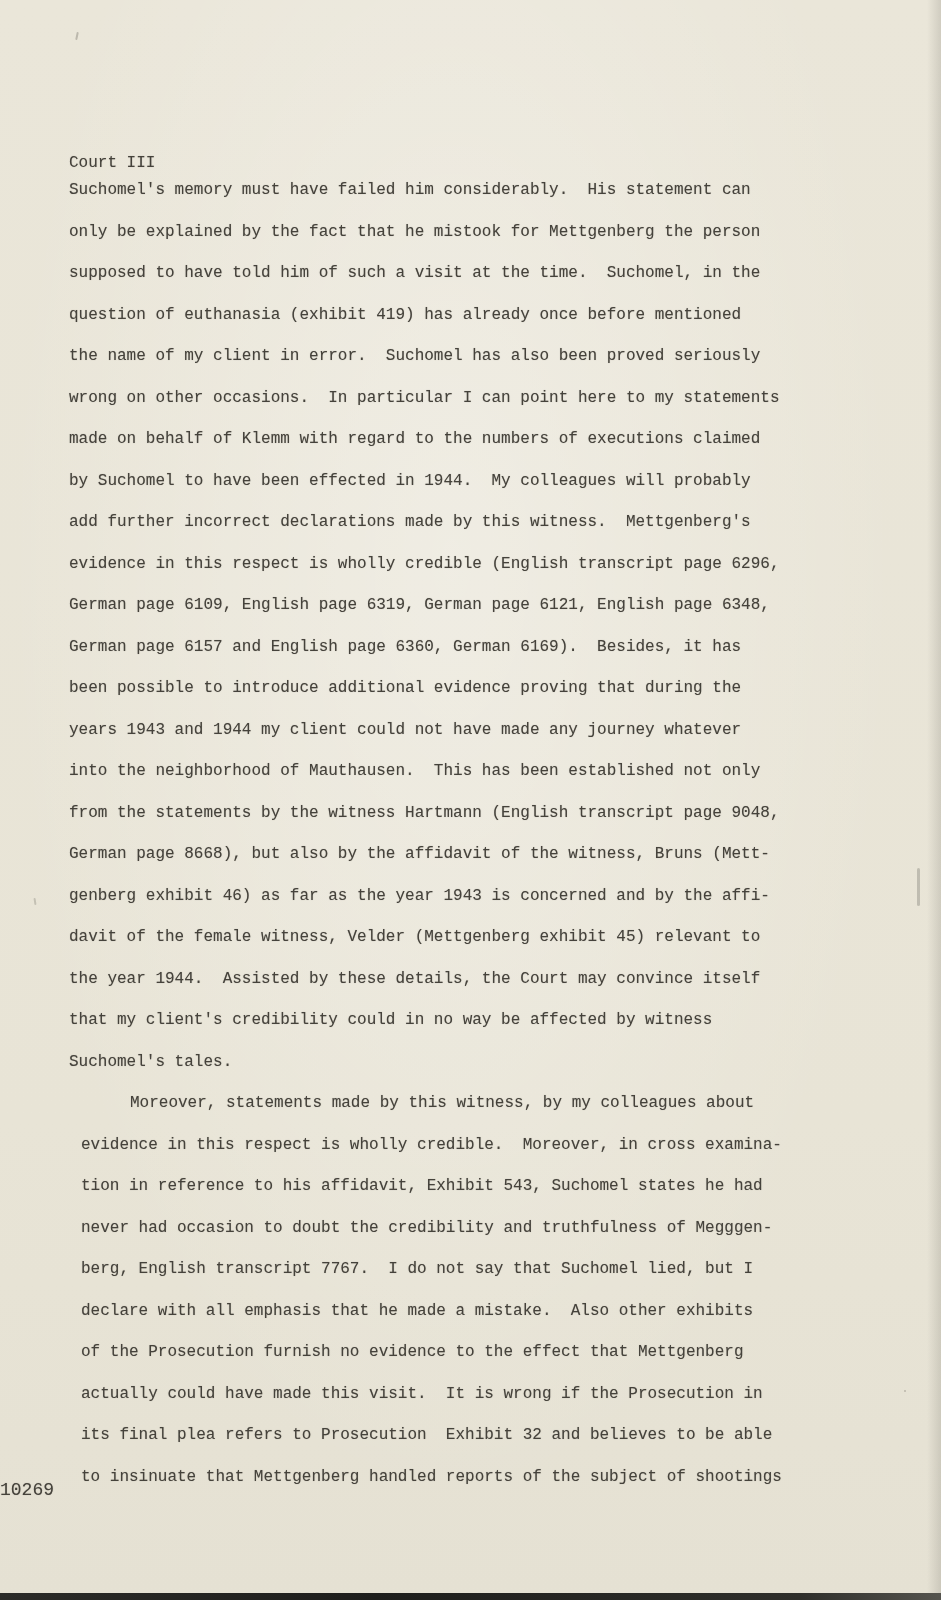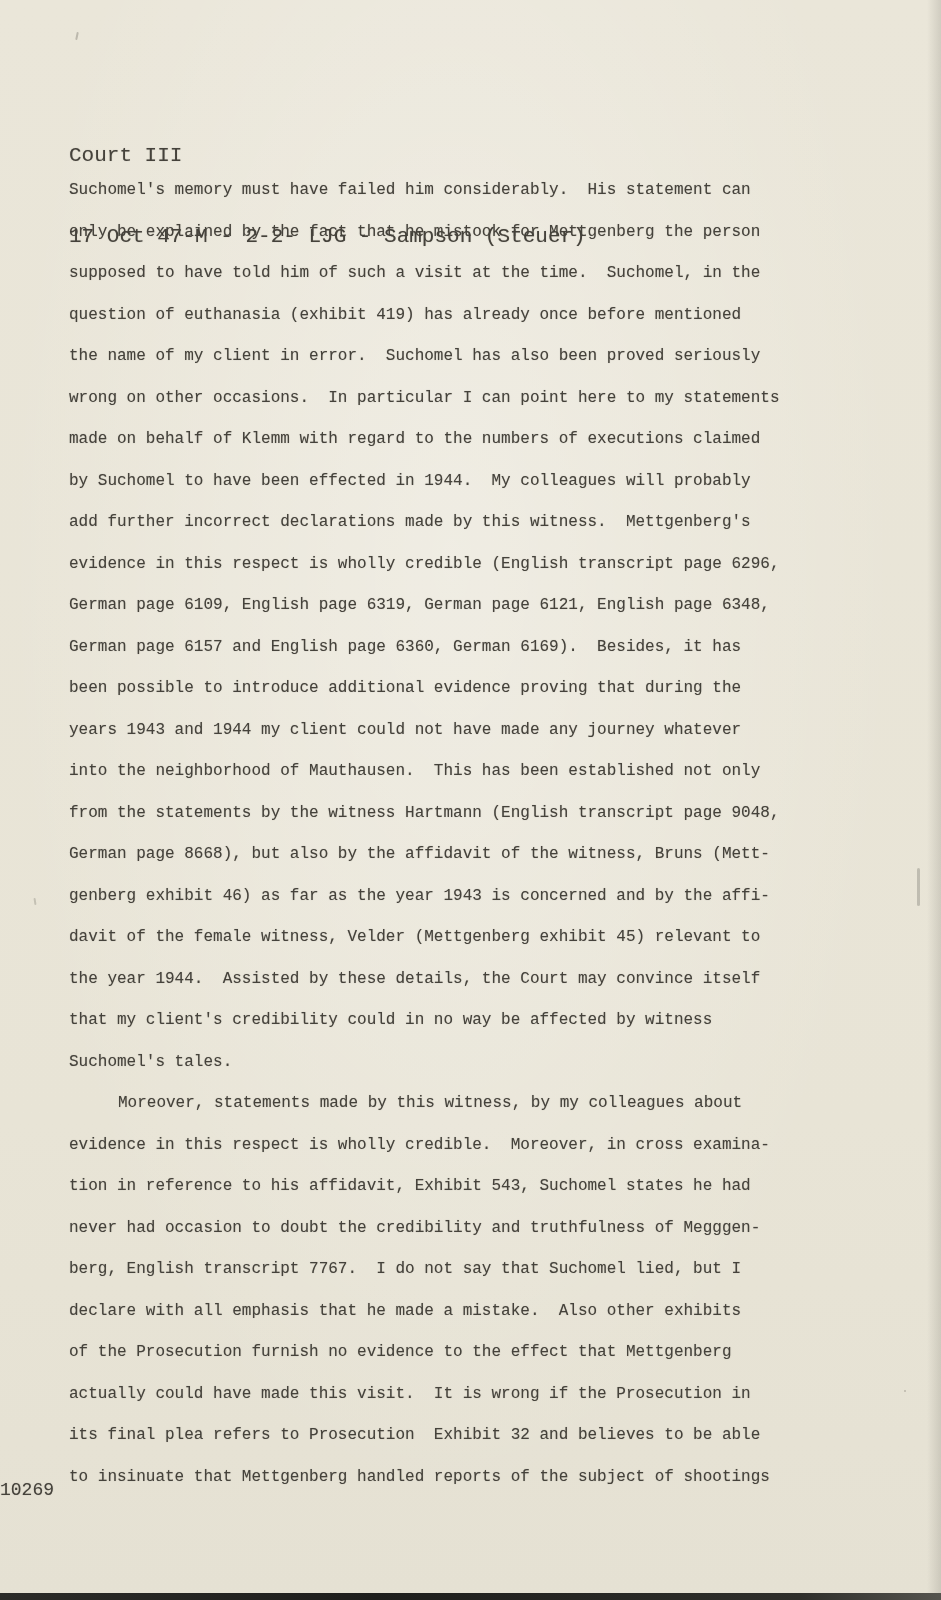--- a/index.html
+++ b/index.html
@@ -16,41 +16,42 @@
     background-image:
       radial-gradient(ellipse at 48% 35%, rgba(255,255,255,0.30), rgba(255,255,255,0) 65%),
       linear-gradient(180deg, #eae6d9 0%, #e8e4d6 70%, #e5e1d3 100%);
     font-family: "Liberation Mono", "DejaVu Sans Mono", monospace;
     color: #45423b;
     overflow: hidden;
   }
   .header {
     position: absolute;
     left: 69px;
-    top: 88px;
-    font-size: 21px;
+    top: 96px;
+    font-size: 16px;
     line-height: 27px;
     white-space: pre;
     text-shadow: 0 0 1px rgba(69,66,59,0.35);
   }
   .body-text {
     position: absolute;
     left: 69px;
     top: 170px;
     width: 840px;
     font-size: 16px;
     line-height: 41.5px;
     text-shadow: 0 0 1px rgba(69,66,59,0.35);
   }
   .para {
     margin: 0;
     white-space: pre-wrap;
   }
   .para.indented {
     text-indent: 49px;
+    margin-left: 12px;
   }
   .page-number {
     position: absolute;
     left: 0;
     top: 1480px;
     width: 100%;
     text-align: left;
     font-size: 18px;
     text-shadow: 0 0 1px rgba(69,66,59,0.35);
   }
@@ -80,21 +81,20 @@
   .artifact.a3 { left: 34px;  top: 898px;  width: 2px; height: 7px;  transform: rotate(-8deg); opacity: .4; }
   .artifact.a4 { left: 904px; top: 1390px; width: 2px; height: 2px;  opacity: .5; }
 </style>
 </head>
 <body>
 
 <div class="page">
 
   <div class="header">
     <div>Court III</div>
-    <div>17 Oct 47-M - 2-2- LJG - Sampson (Steuer)</div>
   </div>
 
   <div class="body-text">
     <p class="para">Suchomel's memory must have failed him considerably.  His statement can
 only be explained by the fact that he mistook for Mettgenberg the person
 supposed to have told him of such a visit at the time.  Suchomel, in the
 question of euthanasia (exhibit 419) has already once before mentioned
 the name of my client in error.  Suchomel has also been proved seriously
 wrong on other occasions.  In particular I can point here to my statements
 made on behalf of Klemm with regard to the numbers of executions claimed

